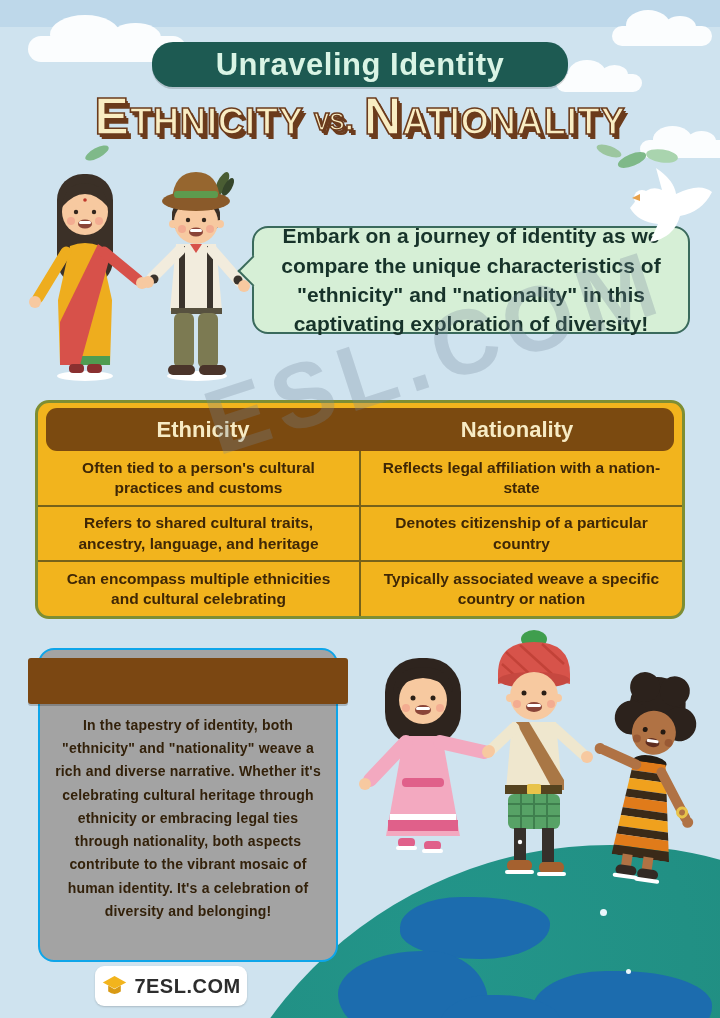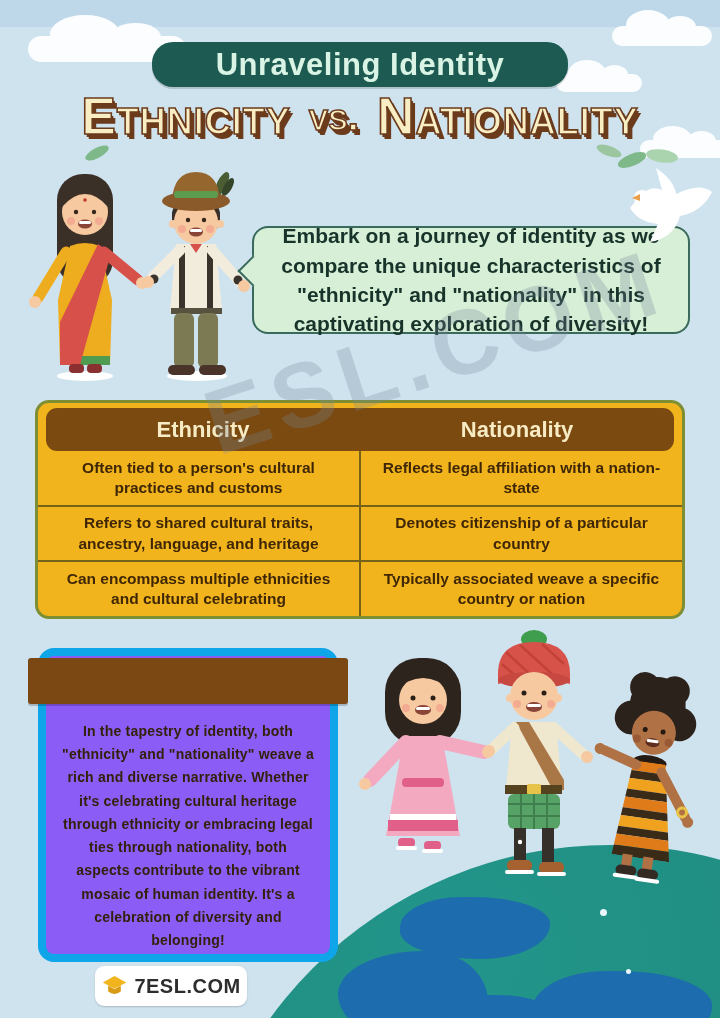--- a/index.html
+++ b/index.html
@@ -34,21 +34,21 @@
   .banner span{color:#d9f4e5;font-size:31px;font-weight:bold;letter-spacing:.5px;}
 
   
   .title{
     position:absolute;left:0;top:86px;width:720px;text-align:center;white-space:nowrap;z-index:6;
     color:#f9edc3;font-weight:800;font-variant:small-caps;
     -webkit-text-stroke:1.6px #6b3b1c;
     text-shadow:2px 3px 0 #6b3b1c,4px 5px 0 #6b3b1c;
   }
   .title .big{font-size:52px;letter-spacing:1px;}
-  .title .vs{font-size:41px;margin:0 18px;position:relative;top:-4px;}
+  .title .vs{font-size:33px;margin:0 10px;position:relative;top:-4px;}
 
   
   .couple{position:absolute;left:14px;top:160px;z-index:2;}
 
   
   .bubble{
     position:absolute;left:252px;top:226px;width:438px;height:108px;z-index:2;
     background:#d6efd6;border:2px solid #3a6a5c;border-radius:16px;
     display:flex;align-items:center;justify-content:center;padding:8px 18px;
   }
@@ -84,21 +84,21 @@
   .tr + .tr{border-top:2px solid #77621a;}
   .td{
     flex:1;display:flex;align-items:center;justify-content:center;text-align:center;
     color:#3f2706;font-size:15.5px;font-weight:bold;line-height:1.3;padding:4px 14px;
   }
   .td.right{border-left:2px solid #77621a;}
 
   
   .paper{
     position:absolute;left:38px;top:648px;width:300px;height:314px;z-index:3;
-    background:#8b5cf6;border:8px solid #0ea5e9;border-radius:16px;
+    background:#a3a3a3;border:2px solid #0ea5e9;border-radius:16px;
   }
   .paper-bar{
     position:absolute;left:28px;top:658px;width:320px;height:46px;z-index:4;
     background:#7b4712;border-radius:3px;box-shadow:0 2px 0 rgba(0,0,0,.2);
   }
   .paper p{
     position:relative;z-index:5;margin:0;padding:64px 15px 0 15px;text-align:center;
     color:#33210a;font-size:14px;font-weight:bold;line-height:1.66;letter-spacing:.2px;
   }
 

